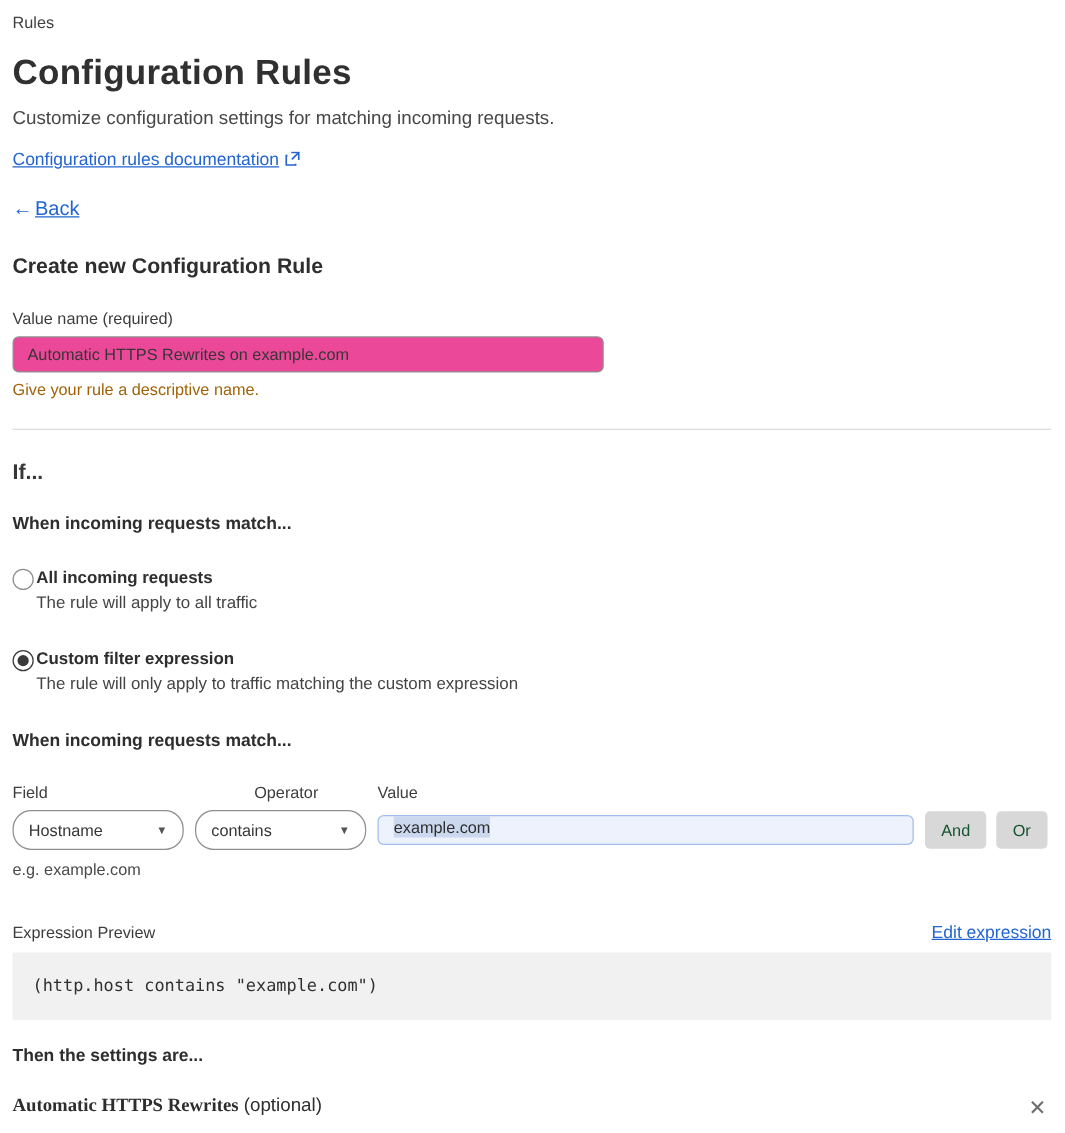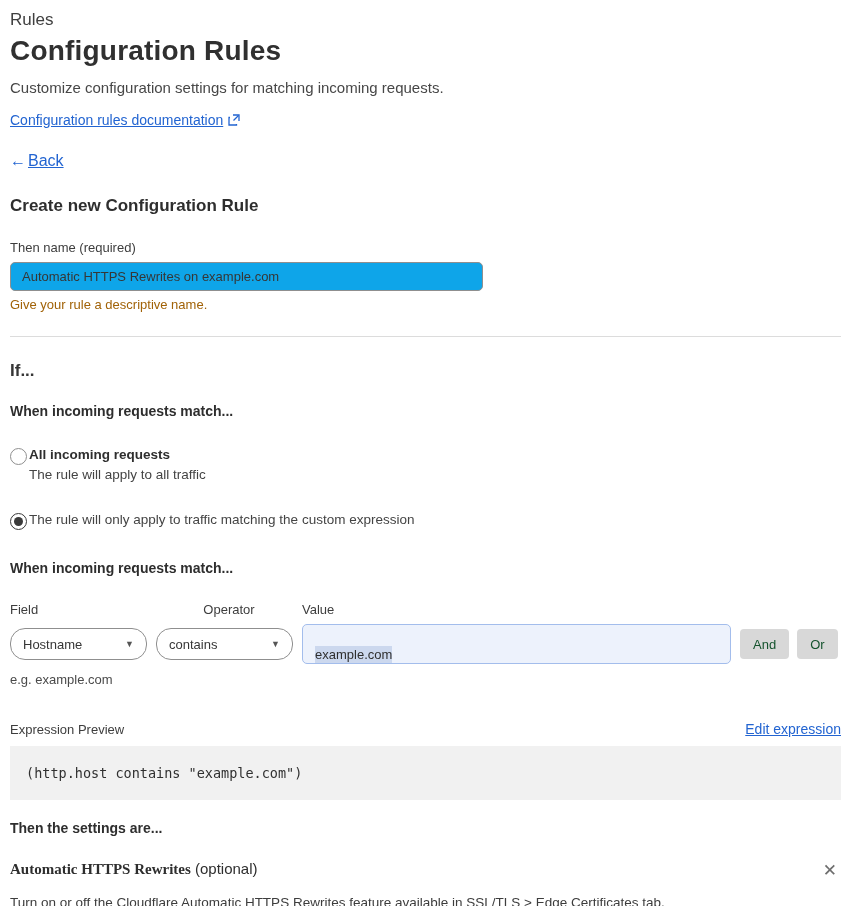--- a/index.html
+++ b/index.html
@@ -6,39 +6,39 @@
   html, body { background: #fff; }
   body {
     width: 852px;
     min-height: 906px;
     font-family: "Liberation Sans", sans-serif;
     color: #363636;
   }
   .page { padding: 10px 11px 10px 10px; }
 
   
-  .breadcrumb { font-size: 17px; color: #404040; margin-bottom: 5px; }
+  .breadcrumb { font-size: 13px; color: #404040; margin-bottom: 17px; }
   h1.page-title { font-size: 28px; font-weight: 700; color: #303030; letter-spacing: .2px; margin-bottom: 12px; }
   .subtitle { font-size: 15px; color: #474747; margin-bottom: 16px; }
   a.link { color: #2264d1; text-decoration: underline; font-size: 14px; cursor: pointer; }
   .doc-link-row { margin-bottom: 24px; display: flex; align-items: center; gap: 5px; }
   .ext-icon svg { display: block; }
   .back-row { margin-bottom: 26px; display: flex; align-items: center; gap: 2px; }
   .back-arrow { color: #2264d1; font-size: 16px; text-decoration: none; }
 
   h2.section-title { font-size: 17px; font-weight: 700; color: #2e2e2e; margin-bottom: 24px; }
 
   
   .field-label { font-size: 13px; color: #3d3d3d; margin-bottom: 7px; }
   .text-input {
     width: 473px; height: 29px;
     border: 1px solid #8f8f8f; border-radius: 5px;
     padding: 0 11px; font-size: 13px; color: #363636;
     font-family: "Liberation Sans", sans-serif;
-    background: #0ea5e9; outline: none; display: block;
+    background: #ec4899; outline: none; display: block;
   }
   .help-text { font-size: 13px; color: #a16207; margin-top: 6px; }
 
   hr.divider { border: none; border-top: 1px solid #dcdcdc; margin: 24px 0; }
 
   h2.if-title { font-size: 17px; font-weight: 700; margin-bottom: 22px; }
   .match-title { font-size: 14px; font-weight: 700; color: #2e2e2e; margin-bottom: 28px; }
 
   
   .radio-option { display: flex; align-items: flex-start; gap: 2px; margin-bottom: 30px; cursor: pointer; }
@@ -60,23 +60,23 @@
   .builder-labels .lbl-field { width: 146px; }
   .builder-labels .lbl-operator { width: 146px; text-align: center; }
   .builder-row { display: flex; align-items: center; }
   .select {
     width: 137px; height: 32px; border: 1px solid #8f8f8f; border-radius: 15px;
     background: #fff; display: flex; align-items: center; justify-content: space-between;
     padding: 0 12px; font-size: 13px; color: #363636; margin-right: 9px; cursor: pointer;
   }
   .caret { font-size: 9px; color: #555; }
   .value-input {
-    width: 429px; height: 40px;
+    width: 429px; height: 24px;
     border: 1px solid #a3bdec; border-radius: 5px;
-    background: #edf2fc; display: flex; align-items: flex-end;
+    background: #edf2fc; display: flex; align-items: flex-start;
     padding: 0 12px; font-size: 13px; color: #2e2e2e; margin-right: 9px;
   }
   .value-input .selected-text { background: #ccd8ee; padding: 1px 0; }
   .op-btn {
     height: 30px; border: none; border-radius: 4px; background: #d8d8d8;
     color: #14532d; font-size: 13px; font-family: Liberation Sans, sans-serif;
     padding: 0 13px; margin-left: 8px; cursor: pointer;
   }
   .value-hint { font-size: 13px; color: #4a4a4a; margin-top: 8px; }
 
@@ -118,40 +118,41 @@
     </span>
   </div>
 
   <div class="back-row">
     <span class="back-arrow">←</span>
     <a class="link" style="font-size:16px;">Back</a>
   </div>
 
   <h2 class="section-title">Create new Configuration Rule</h2>
 
-  <div class="field-label">Then name (required)</div>
+  <div class="field-label">Value name (required)</div>
   <input class="text-input" type="text" value="Automatic HTTPS Rewrites on example.com" style="">
   <div class="help-text">Give your rule a descriptive name.</div>
 
   <hr class="divider">
 
   <h2 class="if-title">If...</h2>
   <div class="match-title">When incoming requests match...</div>
 
   <div class="radio-option">
     <span class="radio"></span>
     <span>
       <div class="radio-label">All incoming requests</div>
       <div class="radio-desc">The rule will apply to all traffic</div>
     </span>
   </div>
 
   <div class="radio-option">
     <span class="radio checked"></span>
     <span>
+      <div class="radio-label">Custom filter expression</div>
       <div class="radio-desc">The rule will only apply to traffic matching the custom expression</div>
     </span>
   </div>
 
   <div class="match-title" style="margin-top:20px; margin-bottom:26px;">When incoming requests match...</div>
 
   <div class="builder">
     <div class="builder-labels">
       <div class="lbl-field">Field</div>
       <div class="lbl-operator">Operator</div>

